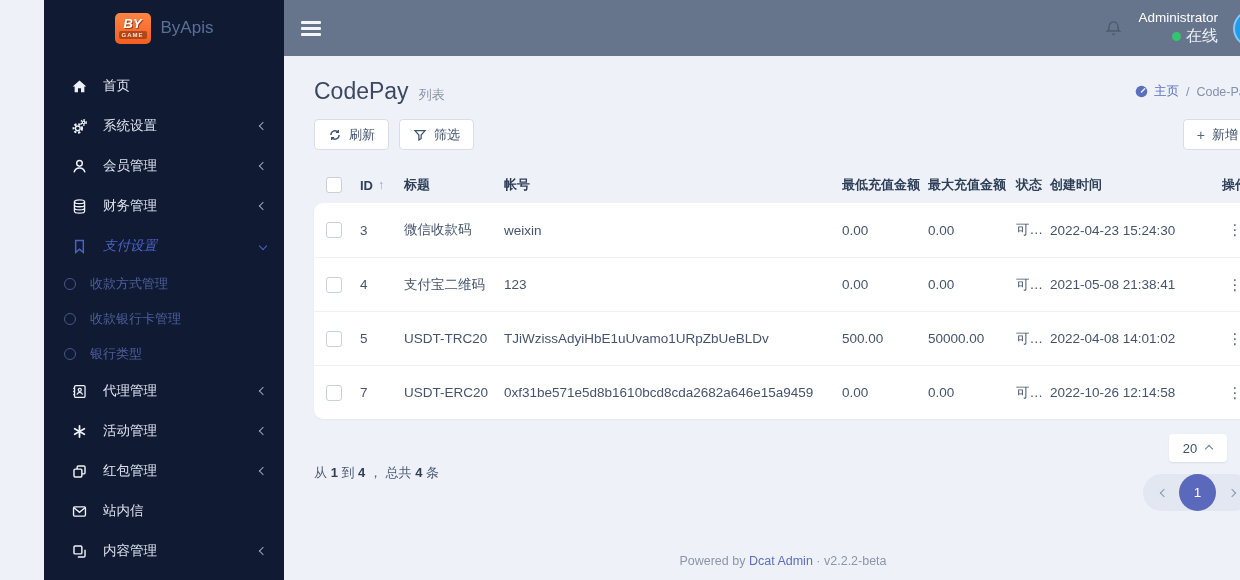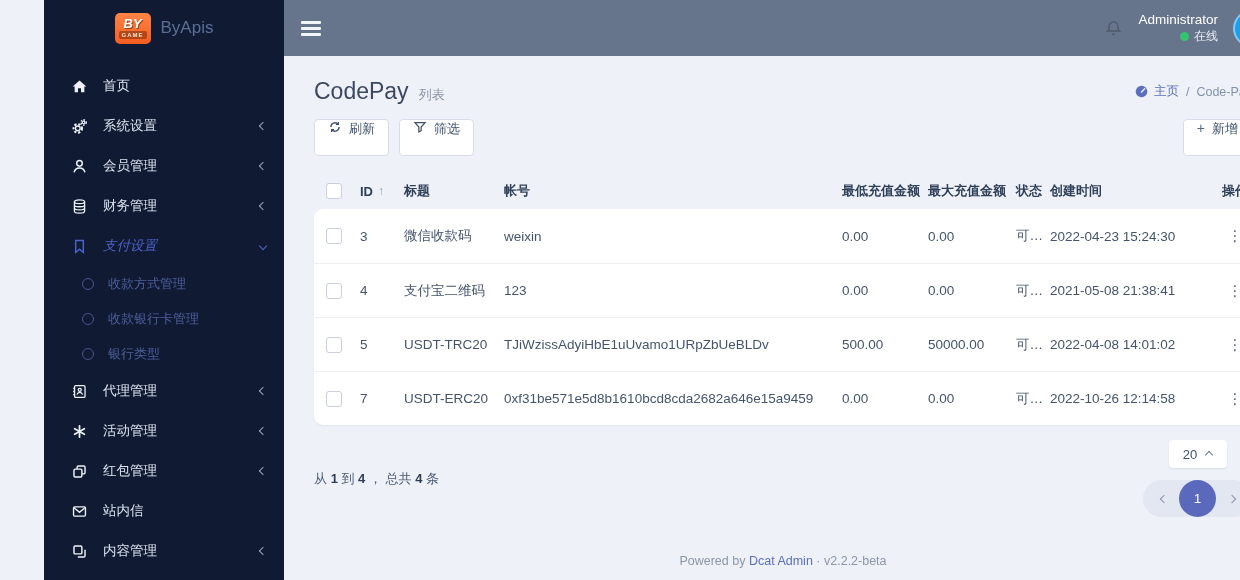--- a/index.html
+++ b/index.html
@@ -17,21 +17,21 @@
   .logo-game{font-size:6px;font-weight:bold;color:#ffe2d2;letter-spacing:1px;background:rgba(110,35,0,.5);
     padding:1px 3px;border-radius:2px;margin-top:1px;}
   .brand-name{font-size:17px;color:#5a6e96;}
   .menu{padding-top:10px;}
   .menu-item{height:40px;display:flex;align-items:center;padding:0 18px 0 26px;font-size:13.5px;
     color:#dce3ef;cursor:pointer;}
   .mi-icon{width:18px;height:18px;flex:0 0 18px;margin-right:15px;display:flex;align-items:center;
     justify-content:center;color:#eef2f8;}
   .mi-label{flex:1;white-space:nowrap;}
   .menu-item.active,.menu-item.active .mi-icon{color:var(--sidebar-active,#4d62c9);font-style:italic;}
-  .submenu-item{height:35px;display:flex;align-items:center;padding:0 18px 0 38px;font-size:13px;
+  .submenu-item{height:35px;display:flex;align-items:center;padding:0 18px 0 20px;font-size:13px;
     color:#4d5d9b;cursor:pointer;}
   .sub-dot{width:12px;height:12px;border:1.5px solid #46558f;border-radius:50%;margin-right:14px;flex:0 0 12px;}
   .chev{width:6px;height:6px;border-left:1.6px solid currentColor;border-bottom:1.6px solid currentColor;
     display:inline-block;}
   .chev.left{transform:rotate(45deg);}
   .chev.down{transform:rotate(-45deg);}
   .chev.up{transform:rotate(135deg);}
   .chev.right{transform:rotate(-135deg);}
   .menu-arrow{color:#9aa6bd;margin-left:auto;}
   .menu-item.active .menu-arrow{color:var(--sidebar-active,#4d62c9);}
@@ -39,36 +39,36 @@
   
   .main{flex:1;display:flex;flex-direction:column;background:var(--page-bg,#eef1f8);min-width:0;}
   .topbar{height:56px;flex:0 0 56px;background:var(--topbar-bg,#67758c);display:flex;align-items:center;
     padding:0 14px 0 17px;justify-content:center;}
   .burger{width:20px;display:flex;flex-direction:column;gap:3px;cursor:pointer;}
   .burger span{height:3px;background:#f2f5f9;border-radius:1px;}
   .topbar-right{margin-left:auto;display:flex;align-items:center;gap:15px;}
   .bell{color:#4e5a6b;cursor:pointer;display:flex;}
   .user-block{text-align:right;color:#fff;line-height:1.25;}
   .user-name{font-size:13.5px;}
-  .user-status{font-size:12px;color:#eaeff6;display:flex;align-items:center;gap:5px;justify-content:flex-end;}
+  .user-status{font-size:16px;color:#eaeff6;display:flex;align-items:center;gap:5px;justify-content:flex-end;}
   .online-dot{width:9px;height:9px;border-radius:50%;background:var(--online-green,#34c471);}
   .avatar{width:37px;height:37px;border-radius:50%;background:var(--avatar-blue,#1e9de9);
     display:flex;align-items:center;justify-content:center;cursor:pointer;
     box-shadow:inset 0 0 0 2px rgba(255,255,255,.45);}
 
   .content{flex:1;display:flex;flex-direction:column;padding:22px 32px 0 30px;min-height:0;}
   .page-head{display:flex;align-items:baseline;}
   .page-title{font-size:23px;color:#3c4860;}
   .page-sub{font-size:13px;color:#8a93a6;margin-left:10px;}
   .breadcrumb{margin-left:auto;font-size:12.5px;color:#8292ac;display:flex;align-items:center;gap:7px;}
   .bc-home{color:var(--link,#5a6fc0);display:flex;align-items:center;gap:5px;cursor:pointer;}
 
   .toolbar{margin-top:14px;display:flex;gap:10px;align-items:center;}
-  .btn{background:#fff;border:1px solid #d8dde9;border-radius:4px;height:37px;padding:0 13px;
-    display:inline-flex;gap:7px;font-size:13px;color:#3f516d;cursor:pointer;}
+  .btn{background:#fff;border:1px solid #d8dde9;border-radius:4px;height:31px;padding:0 13px;
+    display:inline-flex;align-items:center;gap:7px;font-size:13px;color:#3f516d;cursor:pointer;}
   .btn svg{display:block;}
   .btn-add{margin-left:auto;}
   .plus-glyph{font-size:14px;color:#56677f;}
 
   .grid{display:grid;grid-template-columns:46px 44px 100px 338px 86px 88px 34px 168px 1fr;align-items:center;}
   .table-head{margin-top:17px;height:36px;font-size:13px;font-weight:bold;color:#2e3f58;}
   .cb{width:16px;height:16px;border:1px solid #c9cfdc;border-radius:3px;background:#fff;margin-left:12px;cursor:pointer;}
   .sort-cell{display:flex;align-items:center;gap:5px;}
   .sort-arrow{color:#93a0b5;font-weight:normal;font-size:12px;}
   .card{background:#fff;border-radius:9px;box-shadow:0 1px 2px rgba(40,60,110,.05);}

